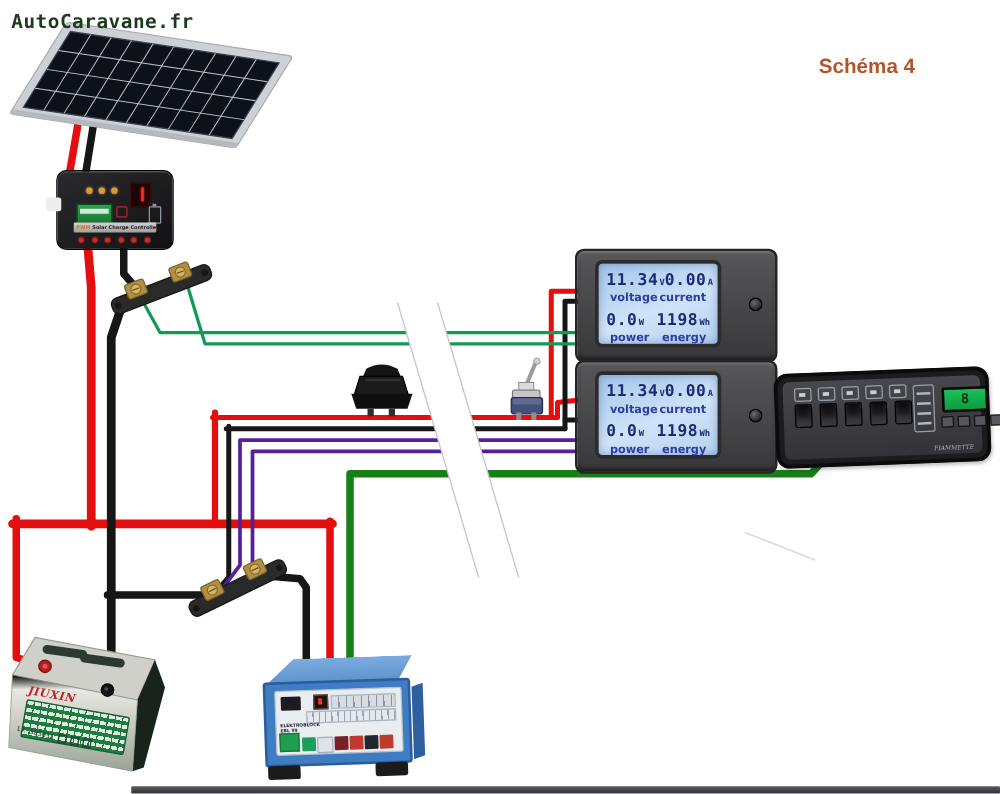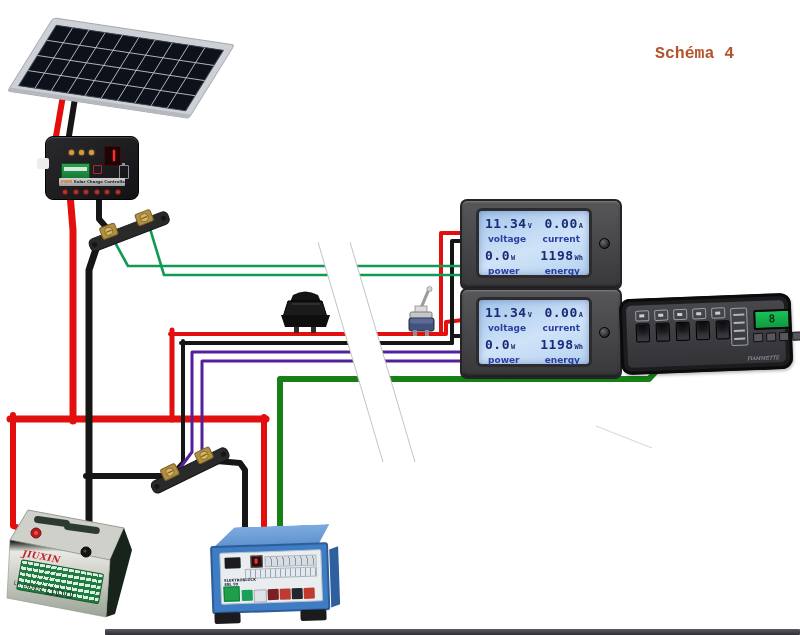--- a/index.html
+++ b/index.html
@@ -5,21 +5,21 @@
   html,body{margin:0;padding:0;background:#fff;}
   #stage{position:relative;width:800px;height:635px;background:#ffffff;overflow:hidden;
          font-family:"DejaVu Sans",sans-serif;}
   .layer{position:absolute;left:0;top:0;z-index:1;}
   .overlayer{position:absolute;left:0;top:0;z-index:3;pointer-events:none;}
 
   #site-title{position:absolute;left:9px;top:8px;z-index:5;
     font-family:"DejaVu Sans Mono",monospace;font-weight:bold;font-size:15.5px;
     letter-spacing:.4px;color:#1d3a1d;}
   #schema-label{position:absolute;left:655px;top:44px;z-index:5;
-    font-family:Liberation Mono, monospace;font-weight:bold;font-size:16.5px;color:#b2542c;}
+    font-family:Liberation Sans, sans-serif;font-weight:bold;font-size:16.5px;color:#b2542c;}
 
   
   .ctrl{position:absolute;left:45px;top:136px;width:92px;height:62px;z-index:4;
     background:linear-gradient(145deg,#2a2a2e,#121214);border:1px solid #000;border-radius:8px;
     box-shadow:inset 0 1px 1px rgba(255,255,255,.18);}
   .ctab{position:absolute;left:-9px;top:21px;width:12px;height:11px;background:#ededed;border-radius:2px;}
   .cleds{position:absolute;left:23px;top:13px;display:flex;gap:5px;}
   .cled{width:5px;height:5px;border-radius:50%;background:#d79b3a;box-shadow:0 0 2px #f0b050;}
   .cterm{position:absolute;left:15px;top:26px;width:27px;height:14px;
     background:linear-gradient(#2ba14c,#187a35);border:1px solid #0c4f1e;}
@@ -35,21 +35,21 @@
   .cstrip .in{transform:scale(.5);transform-origin:0 0;font-size:8px;line-height:16px;color:#222;
     font-weight:bold;width:200%;padding-left:4px;}
   .cstrip .pwm{color:#d8731e;margin-right:3px;}
   .cscrews{position:absolute;left:16px;bottom:4px;display:flex;gap:4.5px;}
   .cscrew{width:4px;height:4px;border-radius:50%;background:#b8352c;border:1px solid #6e1812;}
 
   
   .meter{position:absolute;width:158px;height:87px;z-index:4;
     background:linear-gradient(#57575a,#38383b);border:2px solid #242426;border-radius:7px;
     box-shadow:inset 0 1px 2px rgba(255,255,255,.25), inset 0 -2px 3px rgba(0,0,0,.55);}
-  .lcd{position:absolute;left:17px;top:10px;width:110px;height:64px;border-radius:3px;
+  .lcd{position:absolute;left:17px;top:10px;width:95px;height:64px;border-radius:3px;
     background:linear-gradient(160deg,#a4c6ea,#cfe3f8 55%,#b6d3f1);
     box-shadow:0 0 0 3px #2c2c2f, inset 0 0 7px rgba(30,50,120,.35);
     padding:4px 6px;box-sizing:border-box;color:#1b2a74;}
   .lrow{display:flex;justify-content:space-between;line-height:1;}
   .vals{font-family:"DejaVu Sans Mono",monospace;}
   .vals b{font-size:13px;font-weight:bold;letter-spacing:.5px;}
   .vals i{font-style:normal;font-size:7px;margin-left:1px;font-weight:bold;}
   .labs{font-size:9px;font-weight:bold;color:#2a3da0;padding:0 3px;margin-top:4px;}
   .r3{margin-top:3px;align-items:flex-end;}
   .mbtn{position:absolute;right:10px;top:37px;width:9px;height:9px;border-radius:50%;
@@ -237,20 +237,21 @@
       <circle cx="429.5" cy="289" r="2.6" fill="#d2d2d2" stroke="#858585" stroke-width="0.6"></circle>
       <rect x="415" y="306" width="12" height="7" fill="#dcdcdc" stroke="#8a8a8a" stroke-width="0.8"></rect>
       <rect x="410" y="312" width="22" height="7" rx="1.5" fill="#c6c6c6" stroke="#7d7d7d"></rect>
       <rect x="409" y="318" width="25" height="13" rx="2" fill="#44517a" stroke="#232c45"></rect>
       <rect x="410" y="318.5" width="23" height="5" rx="2" fill="#5c6b96"></rect>
       <rect x="413" y="330" width="4" height="6" fill="#8f8f8f"></rect>
       <rect x="425" y="330" width="4" height="6" fill="#8f8f8f"></rect>
     </g>
   </svg>
 
+  <div id="site-title">AutoCaravane.fr</div>
   <div id="schema-label">Schéma 4</div>
 
   <div class="ctrl">
     <div class="ctab"></div>
     <div class="cleds">
       <i class="cled"></i>
         <i class="cled"></i>
         <i class="cled"></i>
     </div>
     <div class="cterm">

